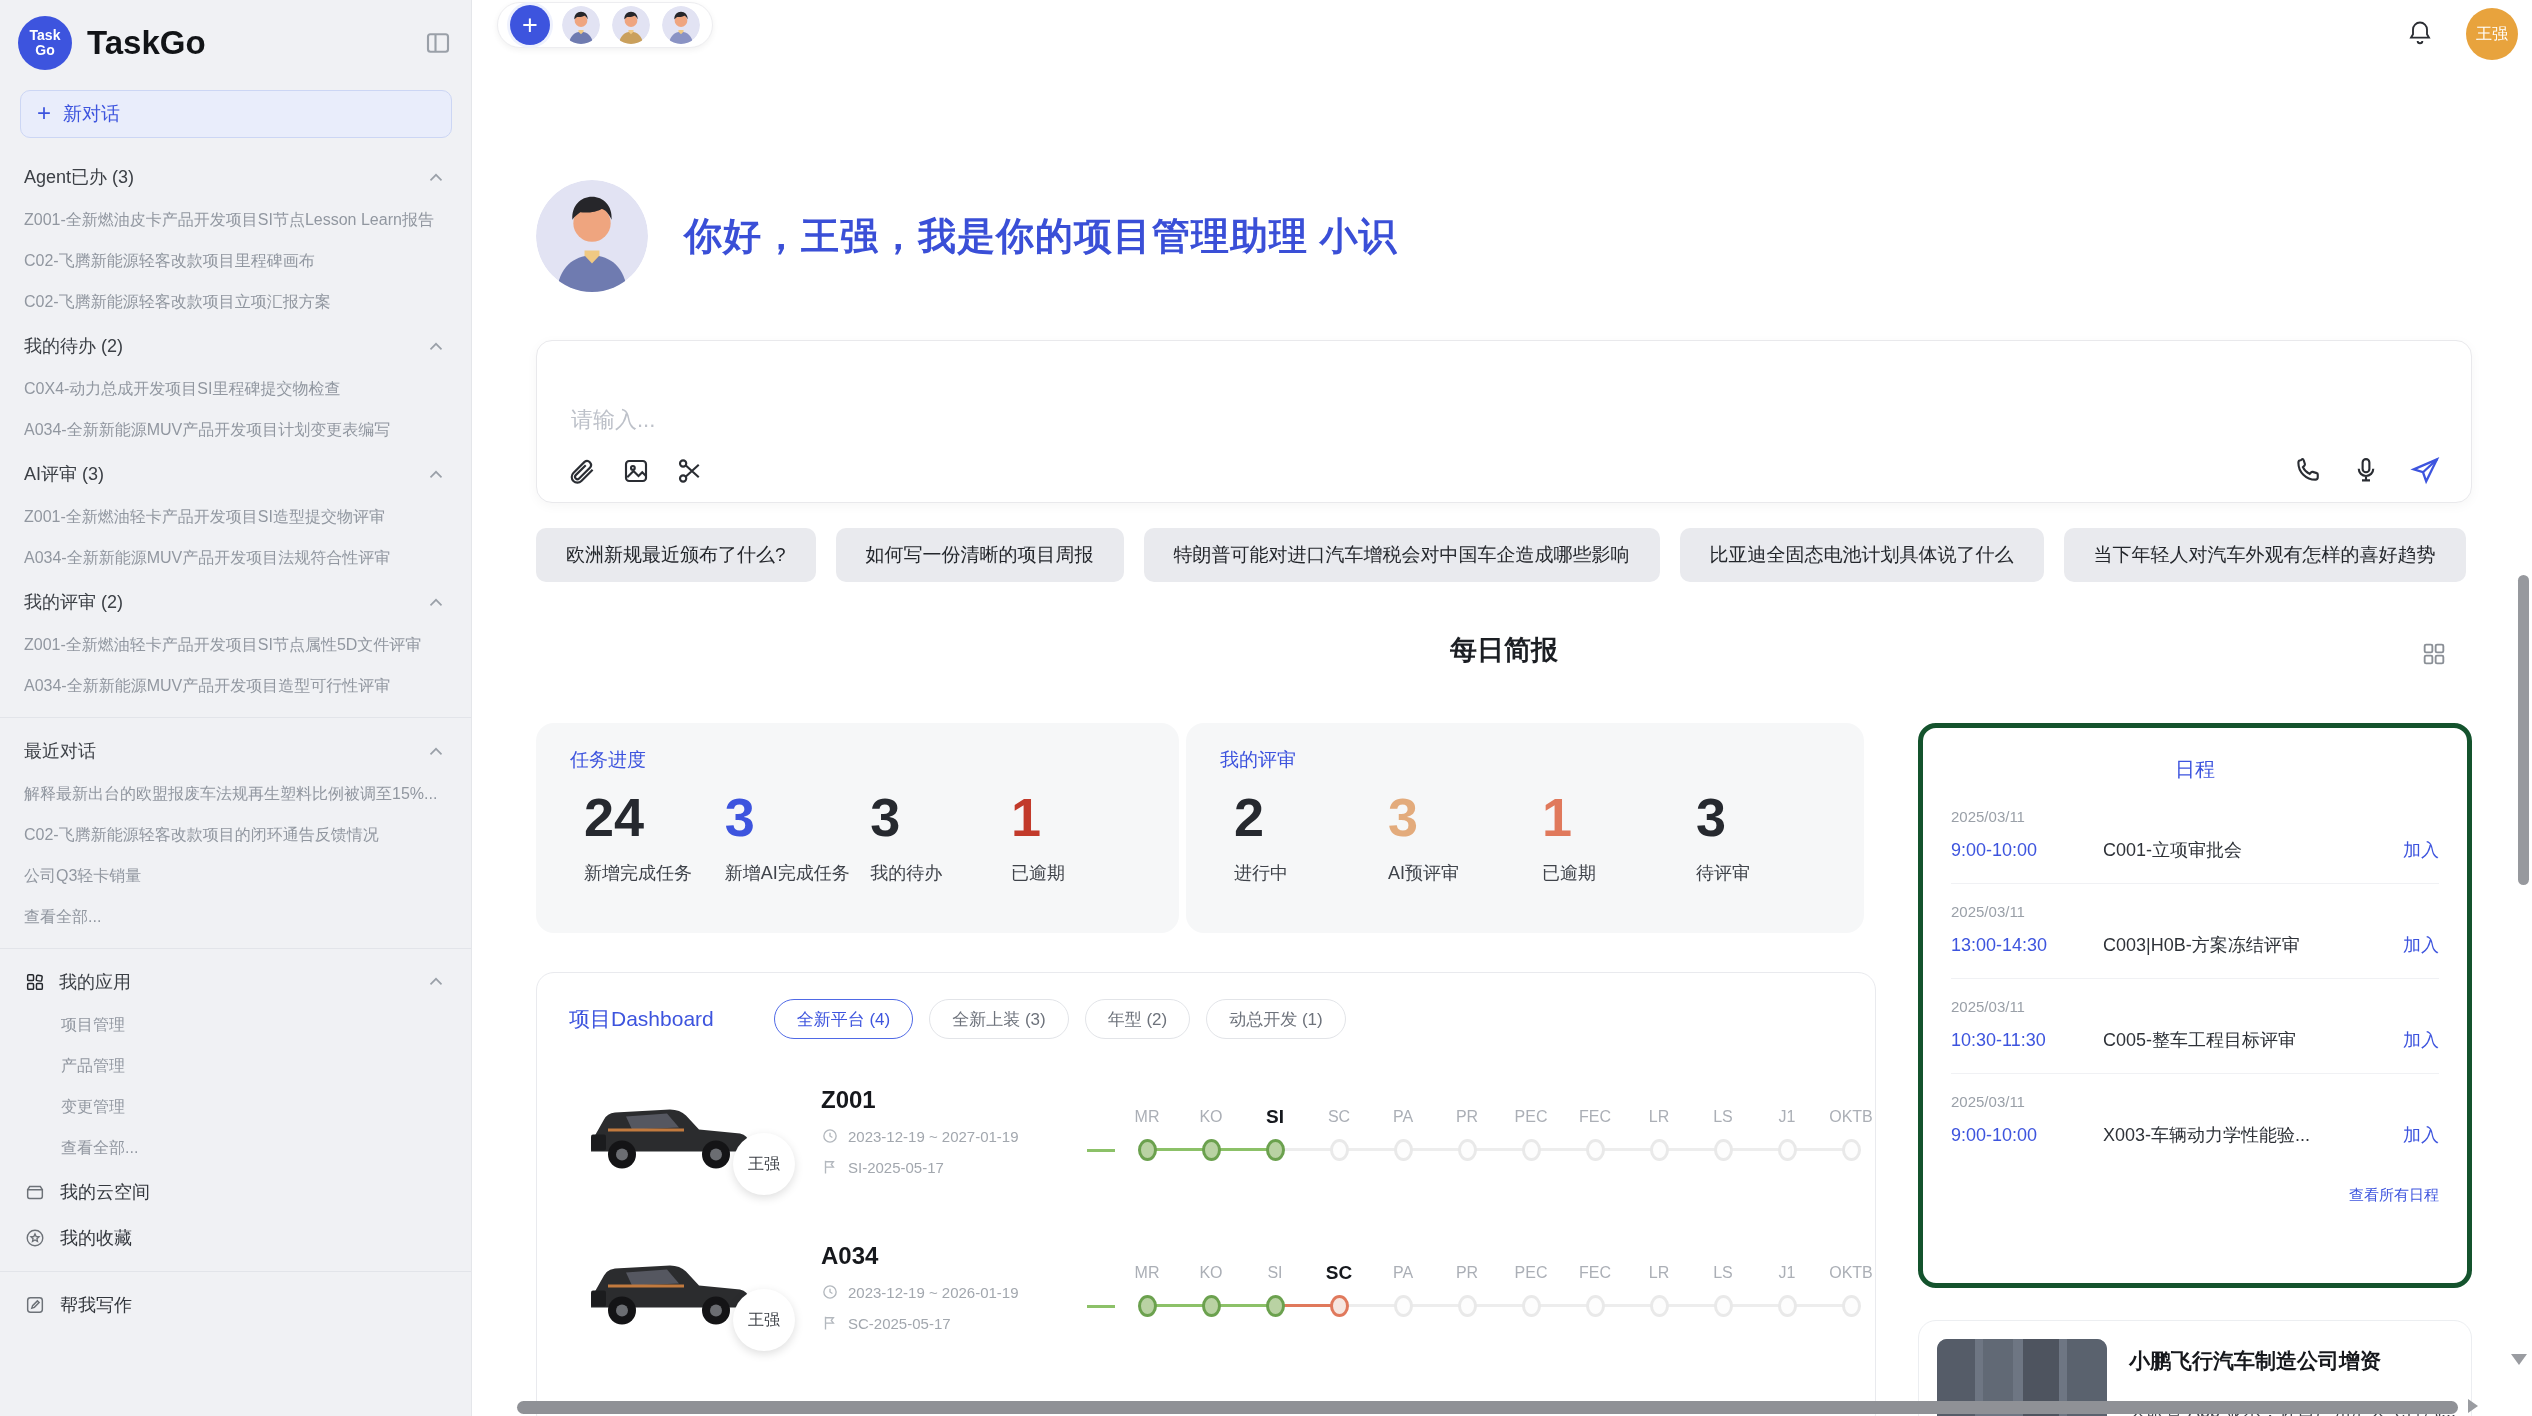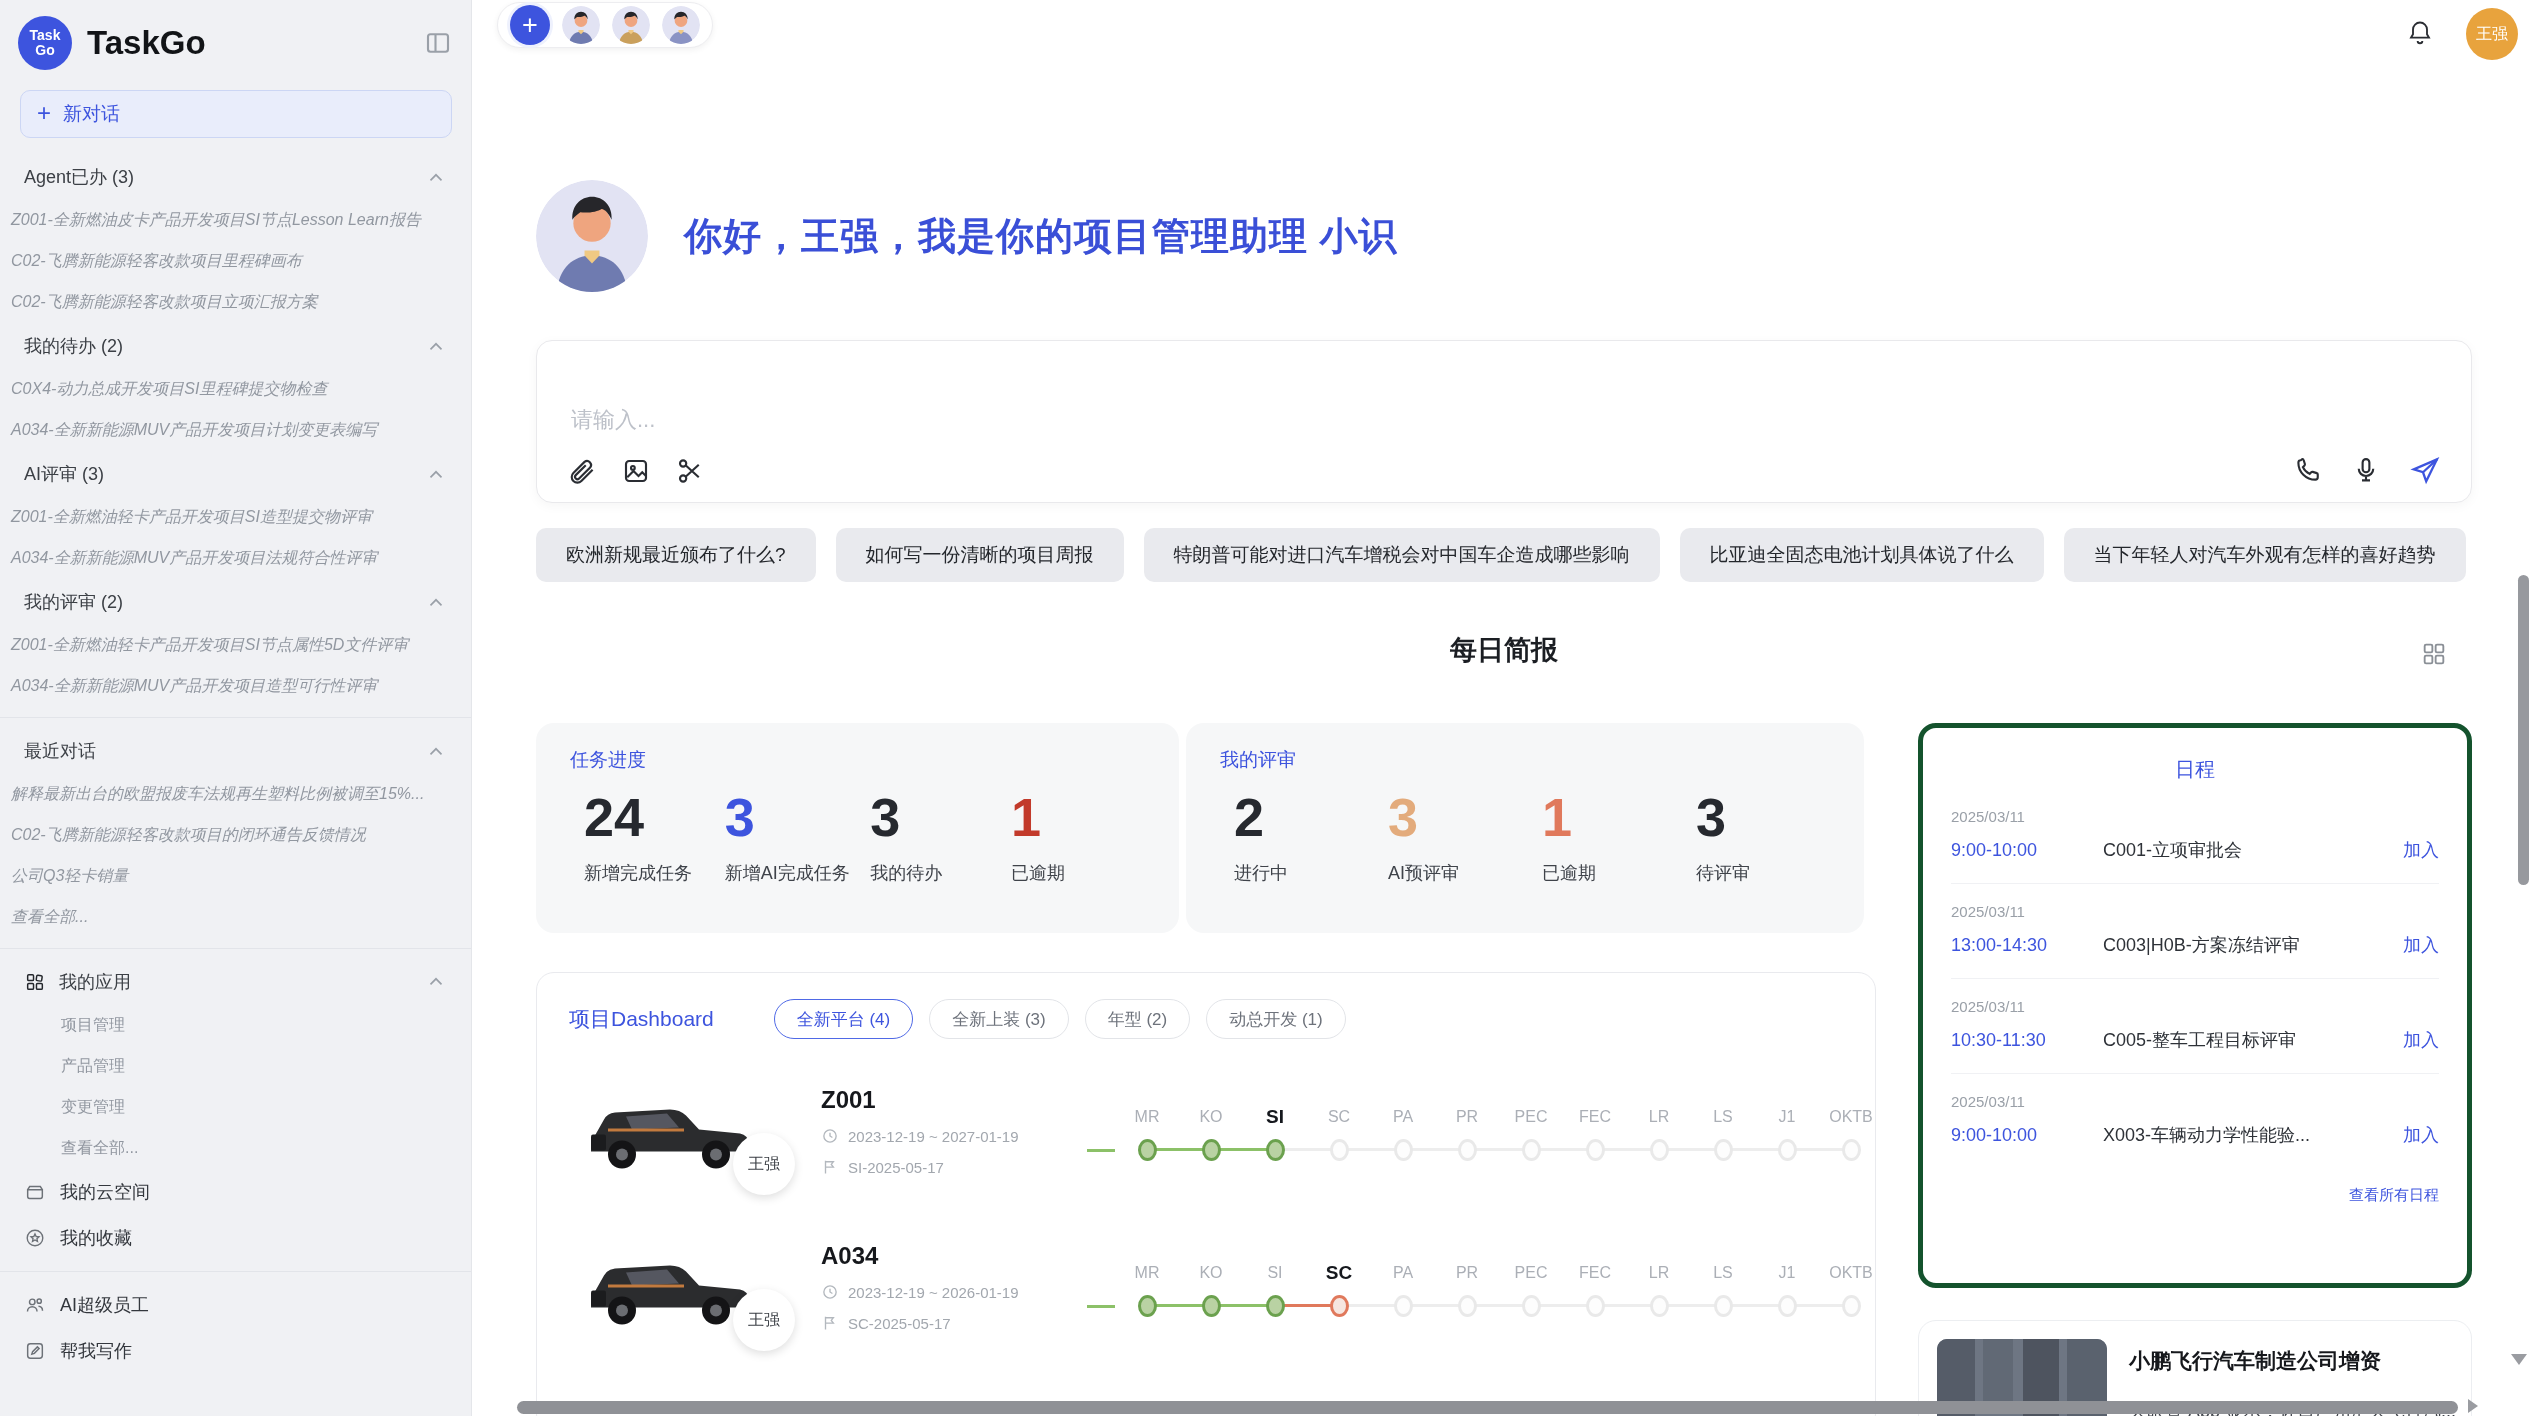--- a/index.html
+++ b/index.html
@@ -28,22 +28,22 @@
     margin:8px 20px 16px 20px; width:432px; height:48px; border-radius:10px;
     background:#e9edfb; border:1px solid #ccd6f4; color:#3d54de; font-size:19px;
     display:flex; align-items:center; padding:0 16px; gap:12px; cursor:pointer;
     font-family:inherit;
   }
   .new-chat .plus-glyph { font-size:24px; line-height:1; margin-top:-2px; }
   .sec-head { display:flex; align-items:flex-end; padding:11px 24px; cursor:pointer; }
   .sec-title { flex:1; font-size:18px; color:#3c4046; font-weight:500; }
   .chev { color:#9aa0a8; }
   .sec-item {
-    padding:10px 11px; font-size:16px; color:#9197a0; white-space:nowrap;
-    overflow:hidden; text-overflow:ellipsis; cursor:pointer;font-style:italic;
+    padding:10px 24px; font-size:16px; color:#9197a0; white-space:nowrap;
+    overflow:hidden; text-overflow:ellipsis; cursor:pointer;
   }
   .side-divider { height:1px; background:#e2e4e9; margin:10px 0; }
   .apps-head { display:flex; align-items:center; padding:11px 24px; cursor:pointer; }
   .apps-head .sec-title { margin-left:13px; }
   .app-sub { padding:10px 24px 10px 61px; font-size:16px; color:#9197a0; cursor:pointer; }
   .side-link {
     display:flex; align-items:center; gap:14px; padding:11px 24px;
     font-size:18px; color:#33373d; cursor:pointer;
   }
   .side-link .lk-icon { color:#6d7278; }
@@ -304,31 +304,20 @@
           <svg width="22" height="22" viewBox="0 0 24 24" fill="none" stroke="currentColor" stroke-width="1.5">
             <circle cx="12" cy="12" r="8.5"></circle>
             <path d="M12 7.6l1.3 2.8 3 .3-2.2 2 .6 3-2.7-1.6-2.7 1.6.6-3-2.2-2 3-.3z"></path>
           </svg>
         </span>
         <span>我的收藏</span>
       </div>
     </div>
   <div class="side-divider"></div>
   <div id="tools-block">
-      <div class="side-link">
-        <span class="lk-icon">
-          <svg width="22" height="22" viewBox="0 0 24 24" fill="none" stroke="currentColor" stroke-width="1.6">
-            <circle cx="9" cy="8.6" r="3"></circle>
-            <path d="M3.8 19c0-3 2.3-5.1 5.2-5.1S14.2 16 14.2 19"></path>
-            <circle cx="16.6" cy="7.8" r="2.3"></circle>
-            <path d="M15.8 13.4c2.6.2 4.4 2.2 4.4 5"></path>
-          </svg>
-        </span>
-        <span>AI超级员工</span>
-      </div>
       <div class="side-link">
         <span class="lk-icon">
           <svg width="22" height="22" viewBox="0 0 24 24" fill="none" stroke="currentColor" stroke-width="1.6">
             <rect x="4" y="4" width="16" height="16" rx="3"></rect>
             <path d="M8.5 15.5l.9-2.8 5.2-5.2 1.9 1.9-5.2 5.2z"></path>
           </svg>
         </span>
         <span>帮我写作</span>
       </div>
       <div class="side-link"></div>

